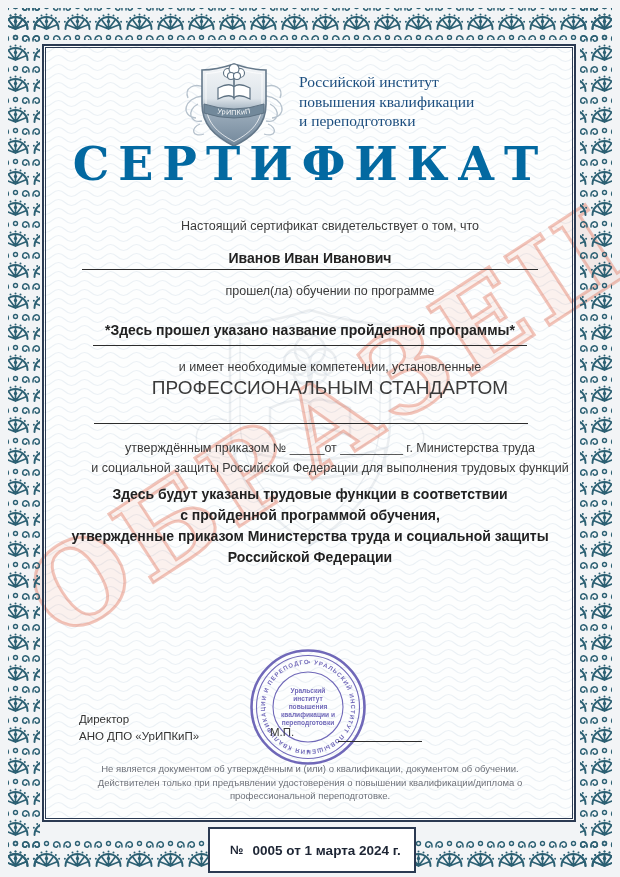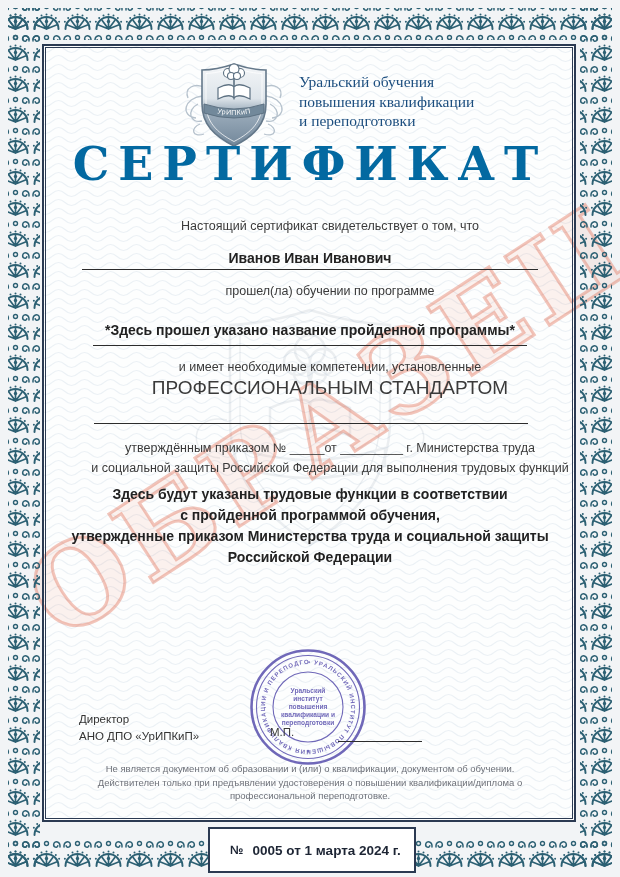--- a/index.html
+++ b/index.html
@@ -126,21 +126,21 @@
       <path d="M78,30 C70,26 64,26 62,29 L62,40 C64,37 70,37 78,41 Z"></path>
     </g>
     <path d="M32,46 Q62,56 92,46 L92,55 Q62,65 32,55 Z" fill="#72899b" stroke="#5d7182" stroke-width="1"></path>
     <path id="ribc" d="M34,52.5 Q62,61 90,52.5" fill="none"></path>
     <text font-family="Liberation Sans, sans-serif" font-size="7" fill="#ffffff" letter-spacing="0.4">
       <textPath href="#ribc" startOffset="50%" text-anchor="middle">УрИПКиП</textPath>
     </text>
   </svg>
 
   <div class="abs hdr-name" style="left:299px;top:72px">
-    <div>Уральский обучения</div>
+    <div>Российской институт</div>
     <div>повышения квалификации</div>
     <div>и переподготовки</div>
   </div>
 
   <div class="abs ctr title" style="top:137px">СЕРТИФИКАТ</div>
 
   <div class="abs ctr body-txt" style="top:219px">Настоящий сертификат свидетельствует о том, что</div>
   <div class="abs ctr bold-txt" style="top:250px">Иванов Иван Иванович</div>
   <div class="rule" style="left:82px;top:269px;width:456px"></div>
   <div class="abs ctr body-txt" style="top:284px">прошел(ла) обучении по программе</div>
@@ -180,21 +180,21 @@
   </svg>
 
   <div class="dir">
     <div>Директор</div>
     <div>АНО ДПО «УрИПКиП»</div>
   </div>
   <div class="mp">М.П.</div>
   <div class="sig-line"></div>
 
   <div class="abs ctr disc" style="top:762px">
-    <div>Не является документом об образовании и (или) о квалификации, документом об обучении.</div>
+    <div>Не является документом об утверждённым и (или) о квалификации, документом об обучении.</div>
     <div>Действителен только при предъявлении удостоверения о повышении квалификации/диплома о</div>
     <div>профессиональной переподготовке.</div>
   </div>
 
   <div class="numbox">
     <span class="nsign">№</span>
     <span class="nval">0005 от 1 марта 2024 г.</span>
   </div>
 
 </div>

